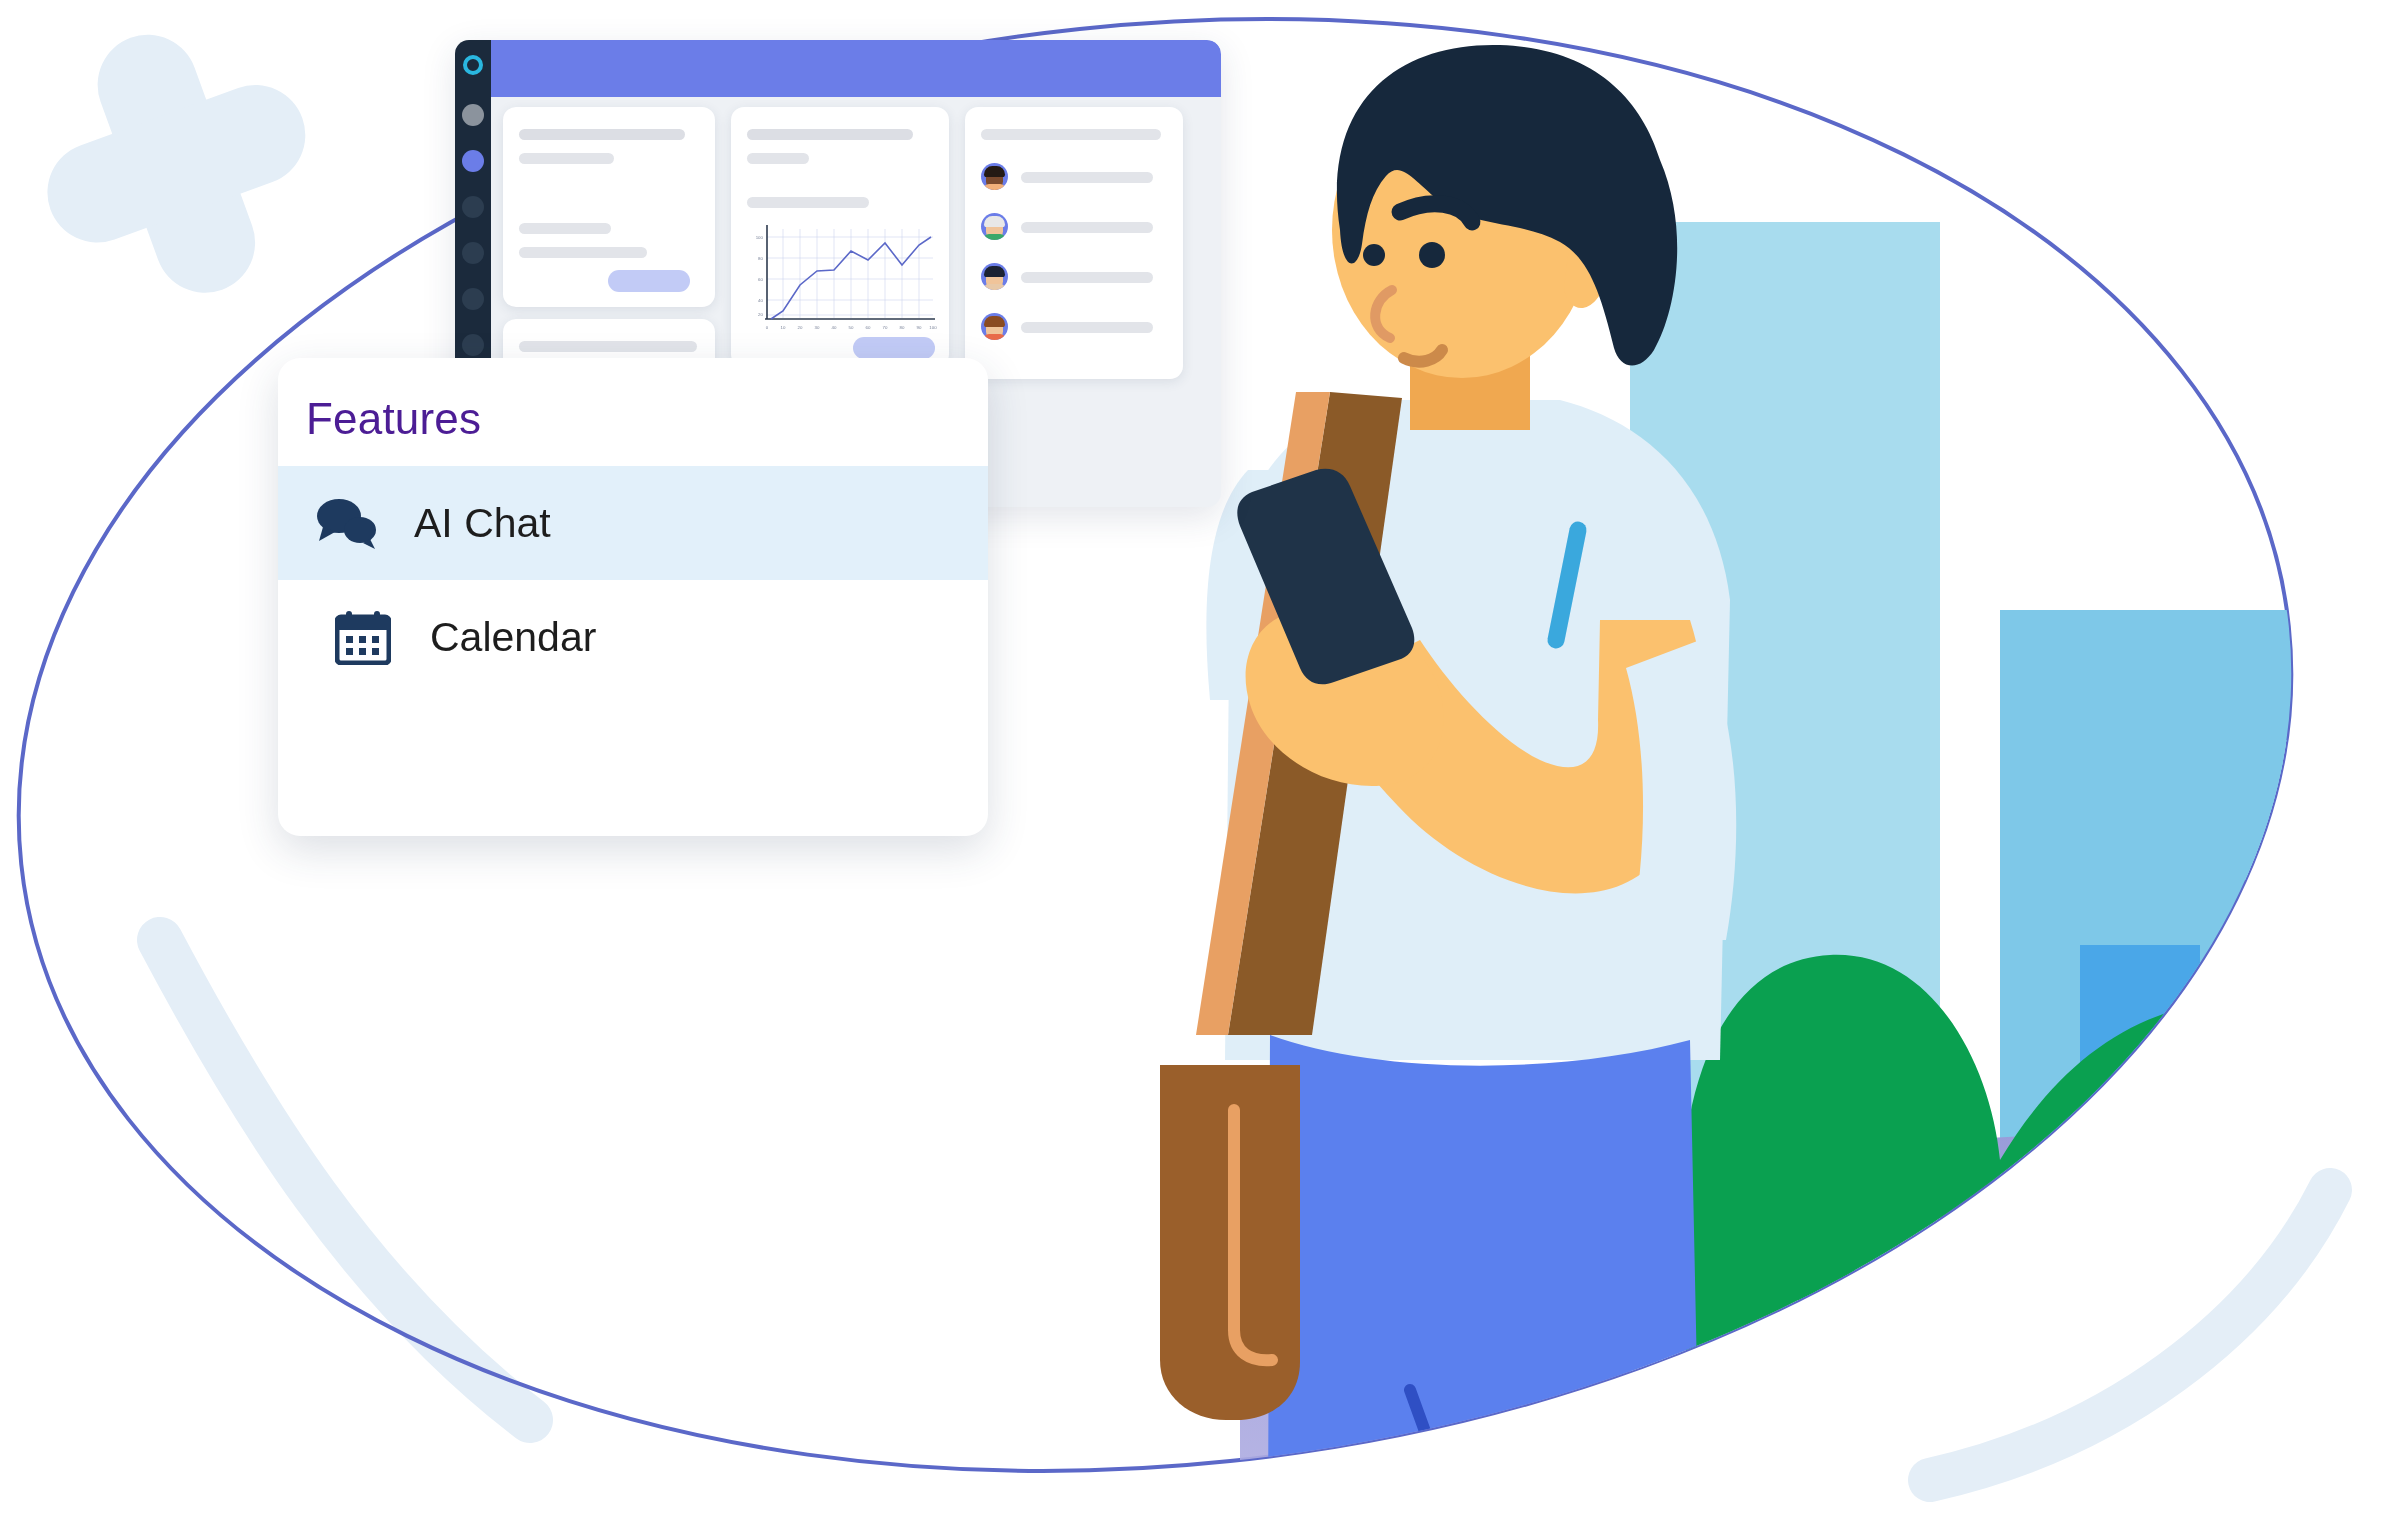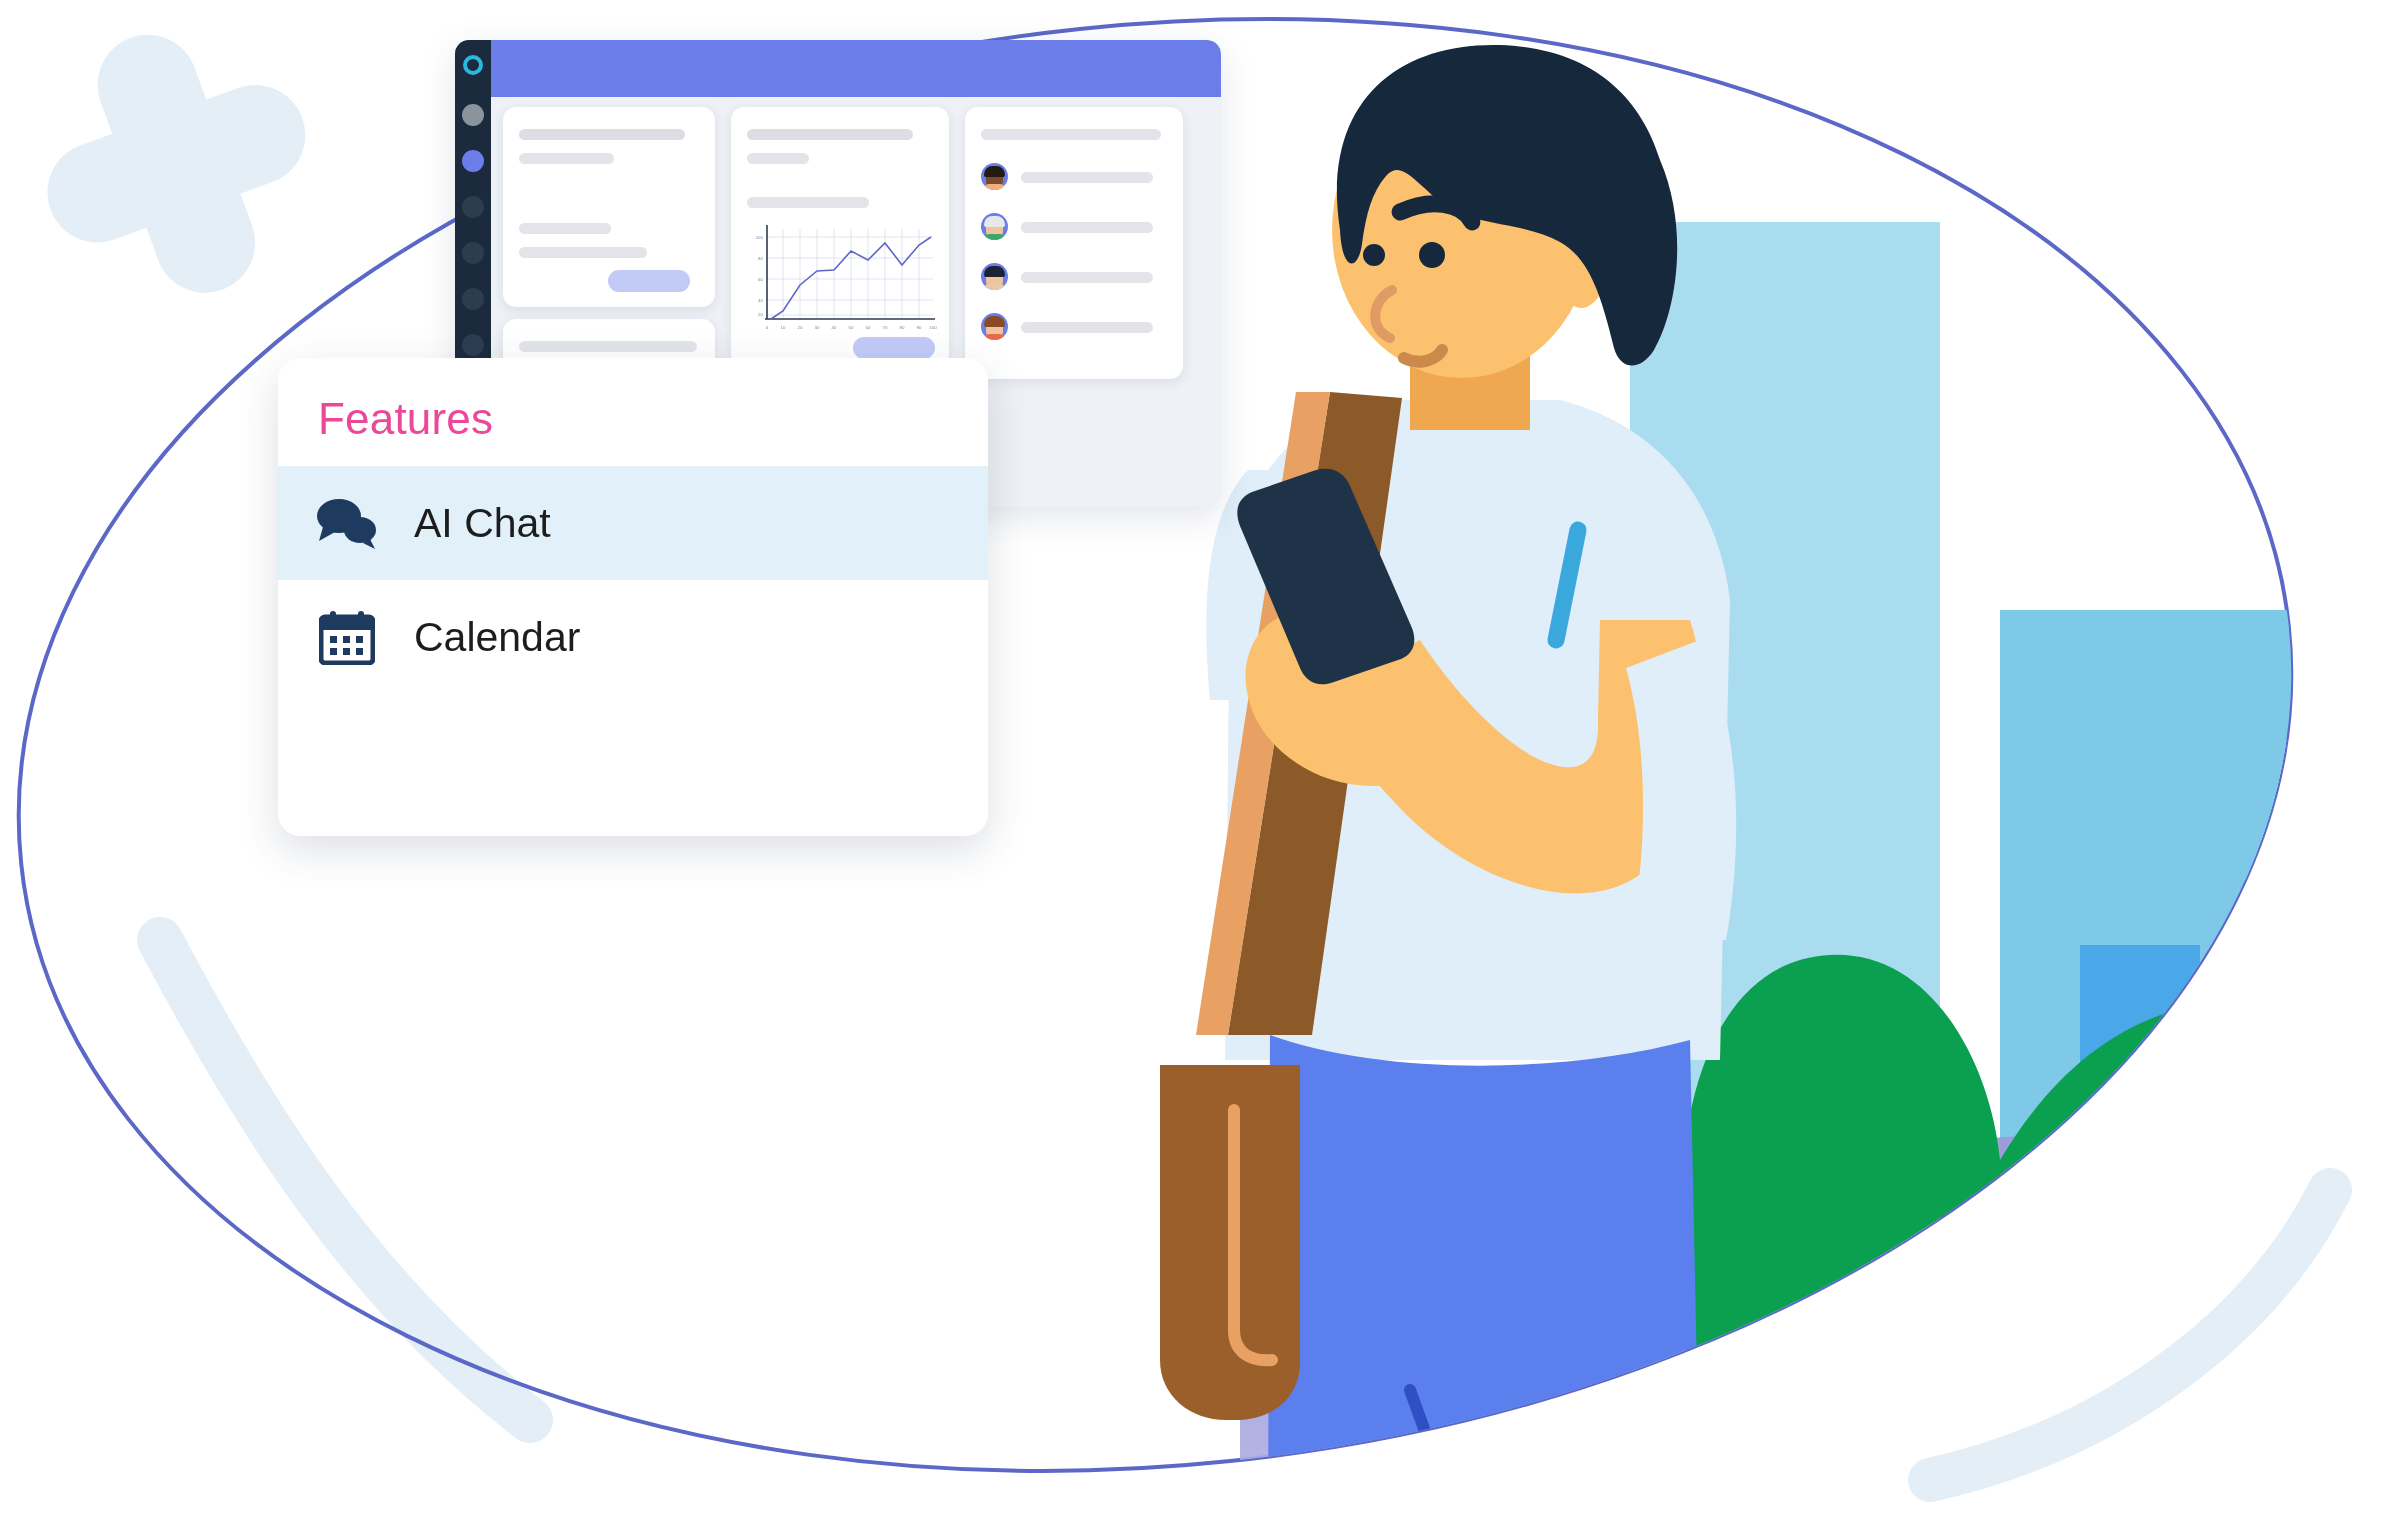--- a/index.html
+++ b/index.html
@@ -43,22 +43,22 @@
   .av-shoulder{position:absolute;left:2px;bottom:0;width:23px;height:6px;border-radius:7px 7px 0 0;}
 
   
   .menu{
     position:absolute;left:278px;top:358px;width:710px;height:478px;
     background:#ffffff;border-radius:22px;
     box-shadow:0 14px 42px rgba(40,55,90,.16);
     overflow:hidden;
   }
   .menu-title{
-    position:absolute;left:40px;top:36px;
-    font-size:44px;color:#ec4899;letter-spacing:.2px;
+    position:absolute;left:28px;top:36px;
+    font-size:44px;color:#4c1d95;letter-spacing:.2px;
   }
   .menu-row{
     position:absolute;left:0;width:100%;height:114px;display:flex;align-items:center;
   }
   .menu-row.active{background:#e2f0fa;}
   .menu-ico{
     width:66px;margin-left:36px;display:flex;align-items:center;justify-content:center;
     color:#1e3a5f;flex:0 0 auto;
   }
   .menu-label{
@@ -308,21 +308,21 @@
         <svg width="64" height="52" viewBox="0 0 64 52" fill="#1e3a5f">
           <ellipse cx="24" cy="19" rx="22" ry="17"></ellipse>
           <path d="M8 30 L4 44 L20 35 Z"></path>
           <ellipse cx="45" cy="33" rx="16" ry="13"></ellipse>
           <path d="M55 42 L60 52 L48 46 Z"></path>
         </svg>
       </span>
       <span class="menu-label">AI Chat</span>
     </div>
 
-    <div class="menu-row" style="top:222px;">
+    <div class="menu-row" style="top:222px;margin-left:16px;">
       <span class="menu-ico">
         <svg width="56" height="56" viewBox="0 0 56 56" fill="#1e3a5f">
           <rect x="11" y="2" width="6" height="12" rx="3"></rect>
           <rect x="39" y="2" width="6" height="12" rx="3"></rect>
           <rect x="2" y="8" width="52" height="46" rx="4" fill="none" stroke="#1e3a5f" stroke-width="5"></rect>
           <rect x="2" y="8" width="52" height="13"></rect>
           <g>
             <rect x="11" y="27" width="7" height="7"></rect>
               <rect x="24" y="27" width="7" height="7"></rect>
               <rect x="37" y="27" width="7" height="7"></rect>

